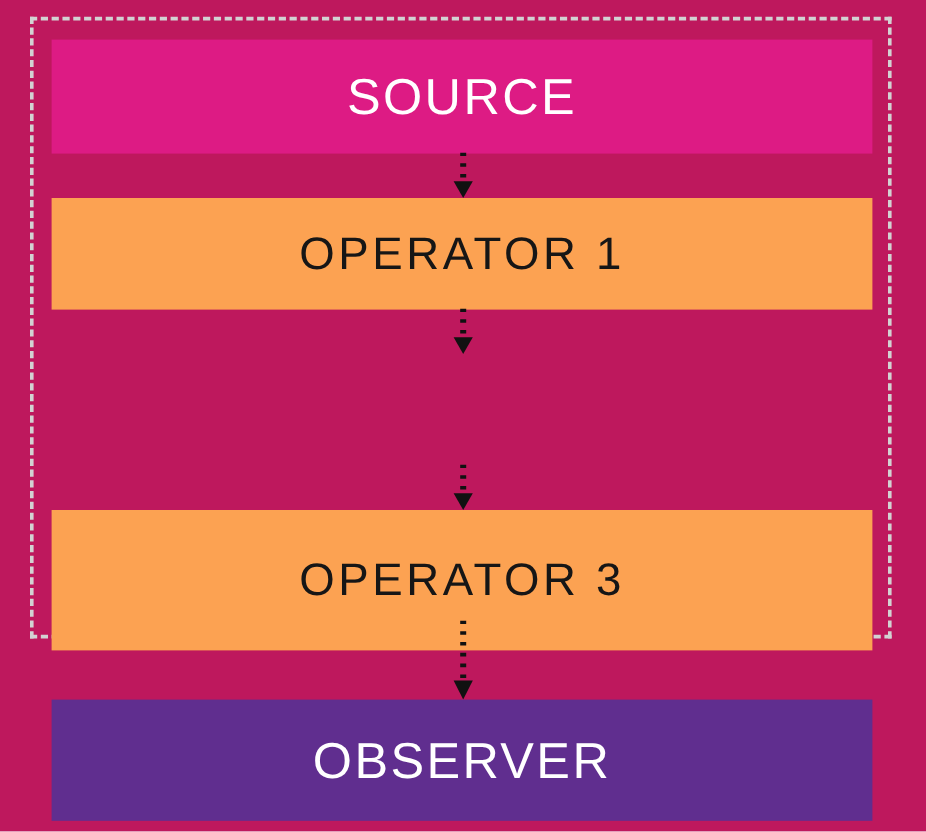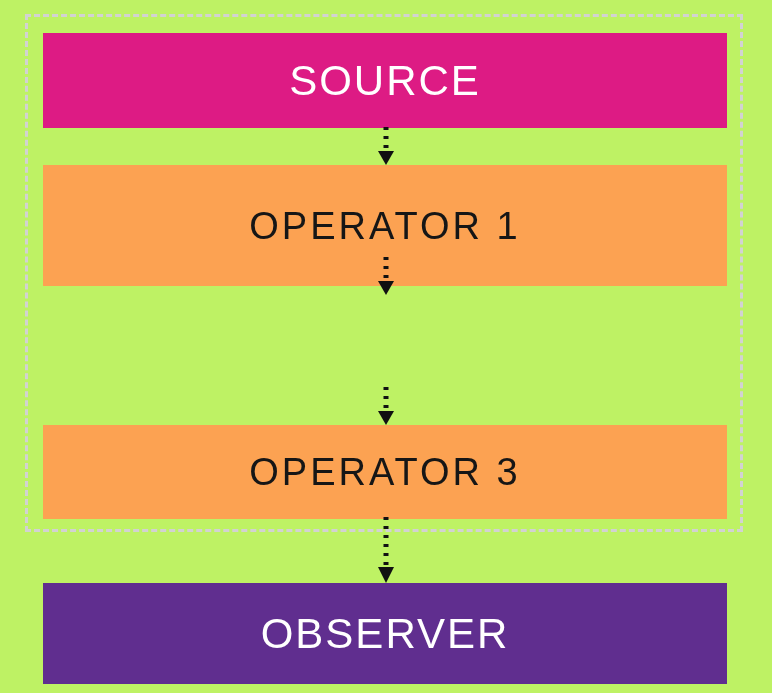--- a/index.html
+++ b/index.html
@@ -8,21 +8,21 @@
     background: #ffffff;
   }
   body {
     font-family: "Liberation Sans", sans-serif;
   }
 
   #canvas {
     position: relative;
     width: 772px;
     height: 693px;
-    background: #bef264;
+    background: #be185d;
     overflow: hidden;
   }
 
   
   #pipeline-group {
     position: absolute;
     left: 25px;
     top: 14px;
     width: 718px;
     height: 518px;
@@ -65,23 +65,23 @@
   
   .node-operator {
     background: #FCA252;
   }
   .node-operator .node-label {
     color: #161616;
     font-size: 38px;
     letter-spacing: 3px;
     font-weight: 400;
   }
-  #node-operator-1 { top: 165px; height: 121px; }
+  #node-operator-1 { top: 165px; height: 93px; }
   #node-operator-2 { top: 295px; height: 93px; }
-  #node-operator-3 { top: 425px; height: 94px; }
+  #node-operator-3 { top: 425px; height: 117px; }
 
   
   #node-observer {
     top: 583px;
     height: 101px;
     background: #602E8F;
   }
   #node-observer .node-label {
     color: #ffffff;
     font-size: 42px;

